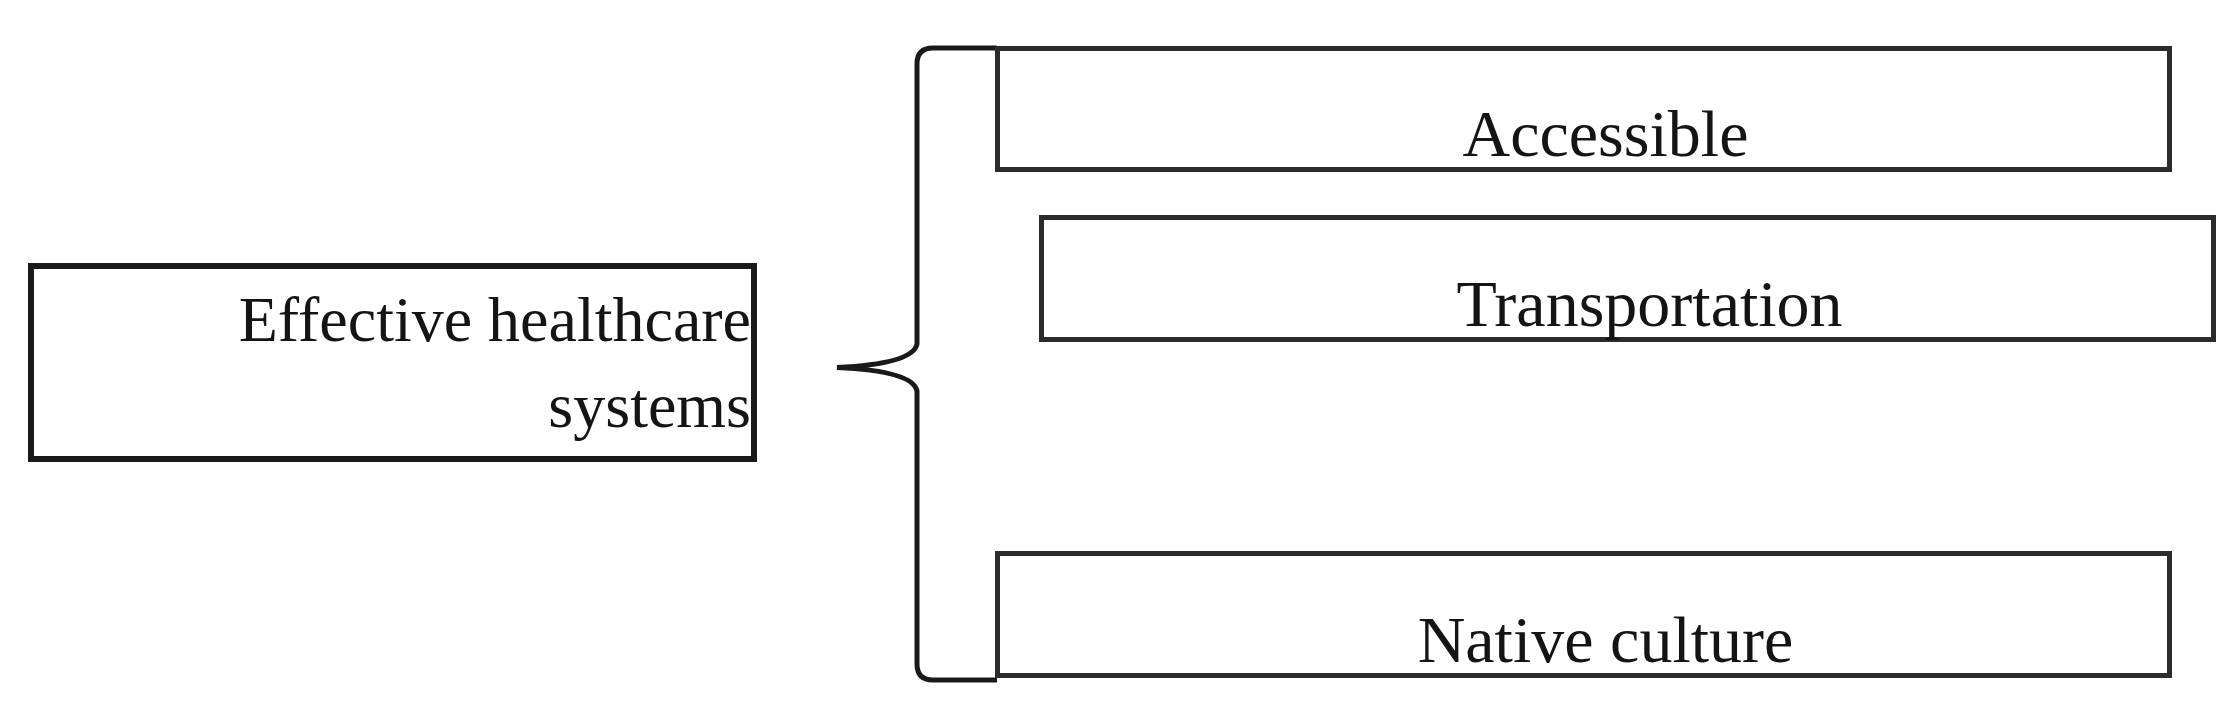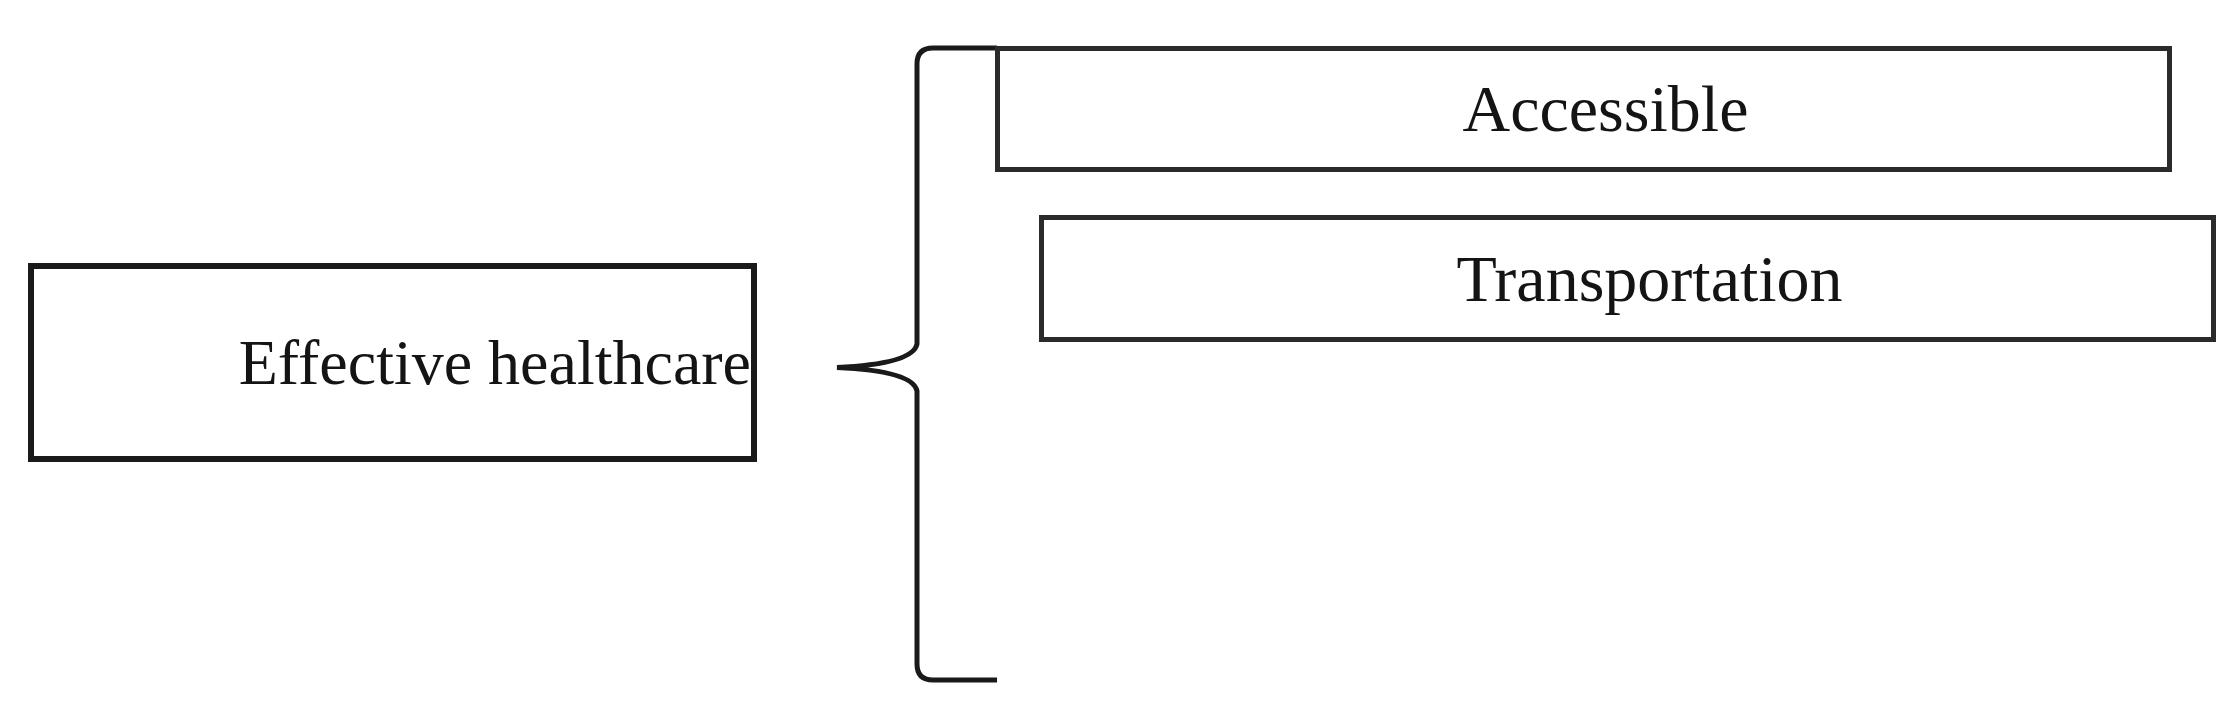--- a/index.html
+++ b/index.html
@@ -44,40 +44,41 @@
     color: var(--border-strong);
   }
   .item-box {
     position: absolute;
     left: 995px;
     width: 1177px;
     height: 126px;
     border: 5px solid var(--border-item);
     background: var(--bg);
     display: flex;
-    align-items: center;
+    align-items: flex-end;
     justify-content: center;
     text-align: center;
     font-size: 66px;
     line-height: 1;
     padding-left: 44px;
   }
   .item-box.pos-0 { top: 46px; }
   .item-box.pos-1 { top: 215px; height: 127px; margin-left: 44px; }
   .item-box.pos-2 { top: 385px; height: 127px; }
   .item-box.pos-3 { top: 551px; height: 127px; }
   .label { display: block; white-space: nowrap; }
 </style>
 </head>
 <body>
 
 <div class="canvas">
 
   <div class="source-box">
     <span class="label">Effective healthcare</span>
+    <span class="label">systems</span>
   </div>
 
   <svg class="brace-svg" viewBox="825 30 180 665" xmlns="http://www.w3.org/2000/svg" aria-hidden="true">
     <path d="M 997 48
              L 933 48
              Q 917 48 917 64
              L 917 344
              Q 913 364 837 367.5
              Q 913 371 917 391
              L 917 664
@@ -87,14 +88,17 @@
 
   <div class="item-box pos-0">
     <span class="label">Accessible</span>
   </div>
 
   <div class="item-box pos-1">
     <span class="label">Transportation</span>
   </div>
 
 
+  <div class="item-box pos-3">
+    <span class="label">Native culture</span>
+  </div>
 
 </div>
 
 </body></html>

